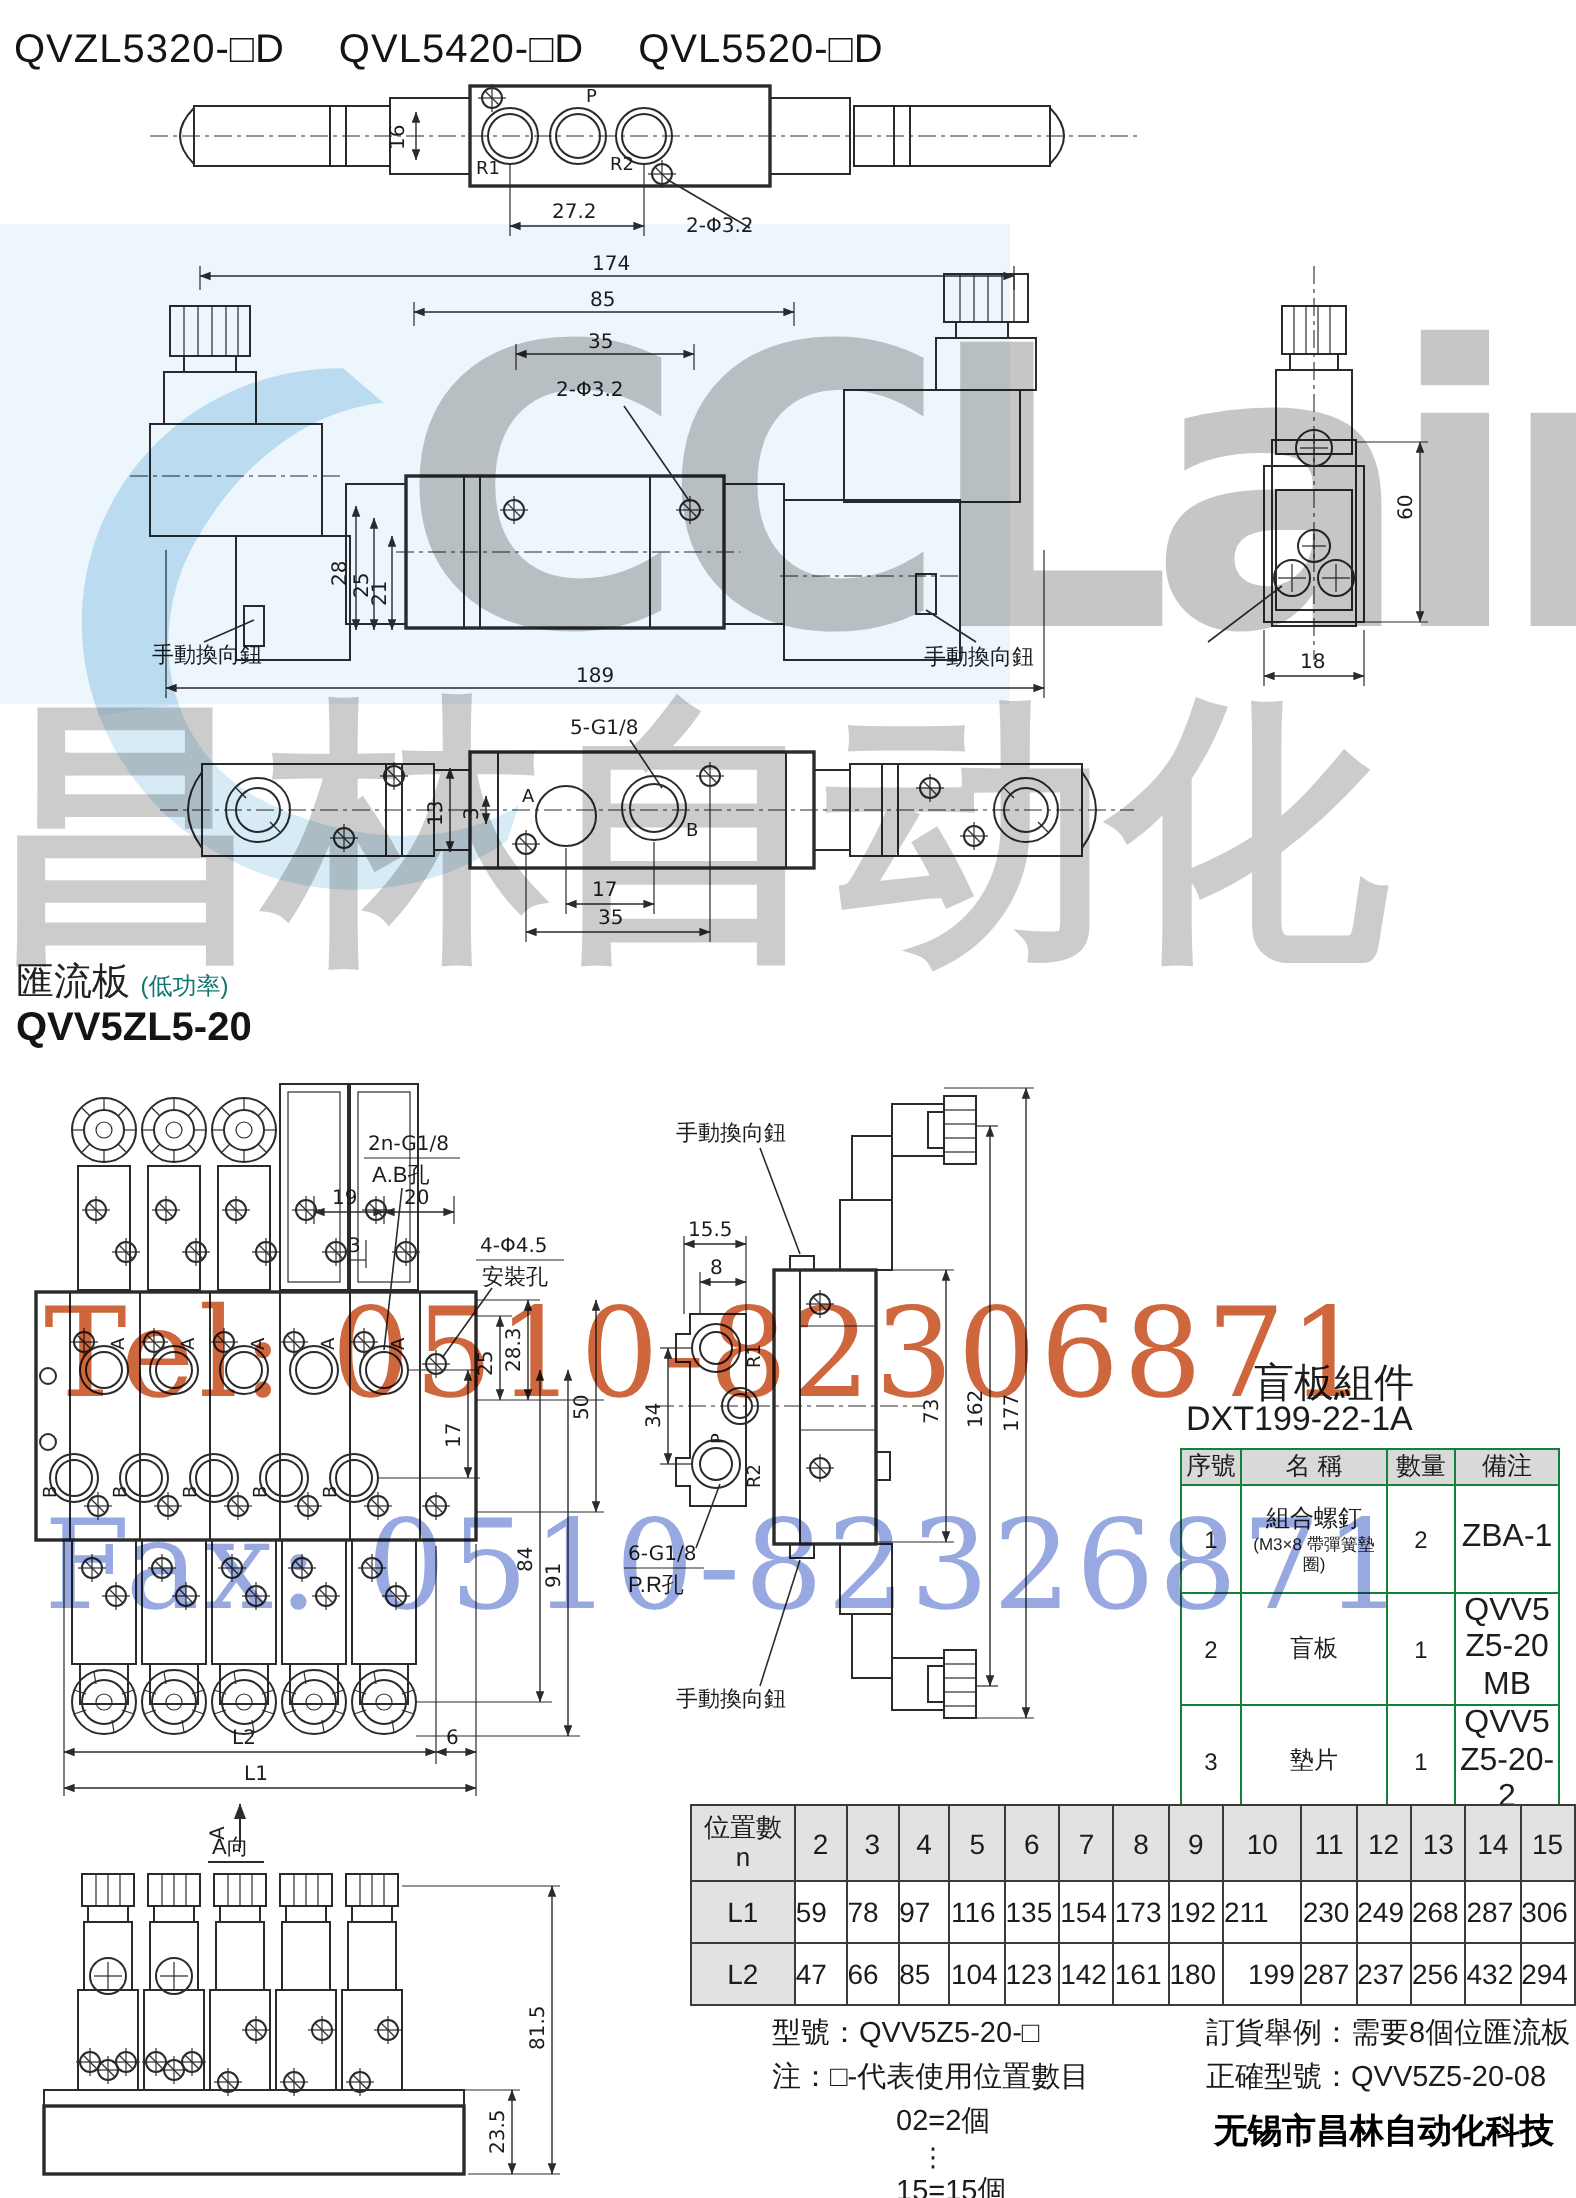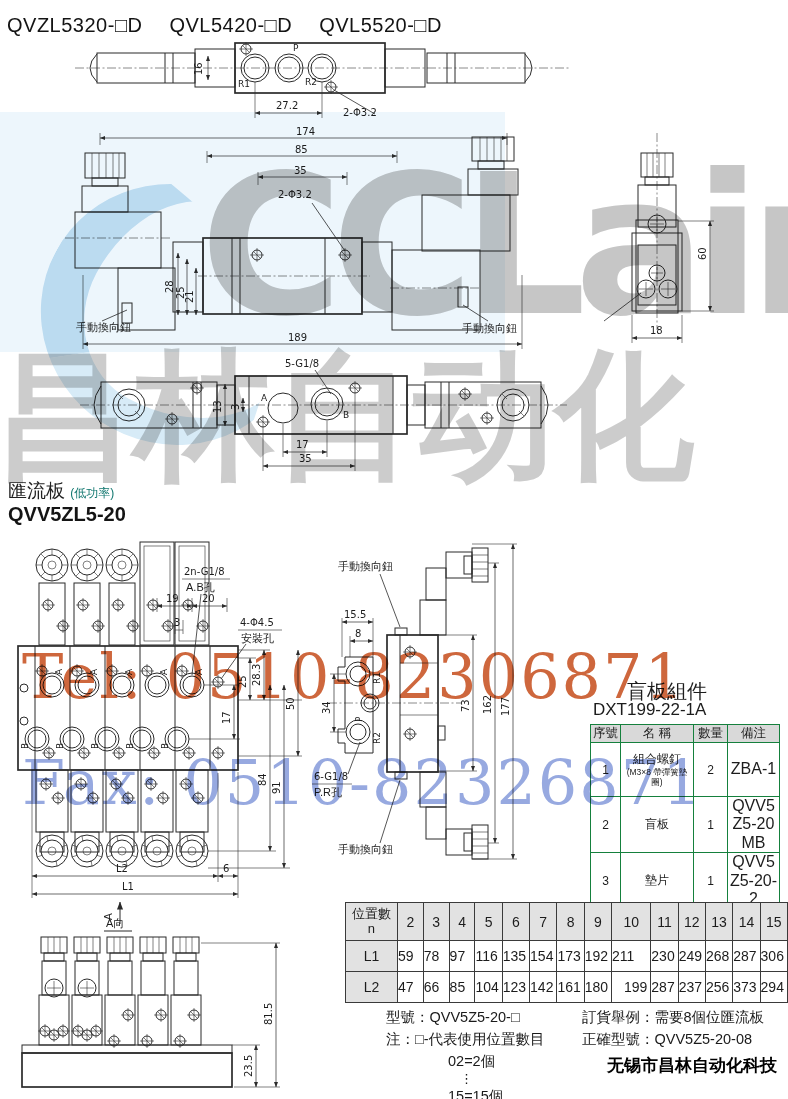--- a/index.html
+++ b/index.html
@@ -32,21 +32,21 @@
   .bptable .sub{font-size:8.5px;line-height:1.15;color:#222;}
   .bptable .note{font-size:16px;word-break:break-all;line-height:1.15;}
   .ptable{position:absolute;left:345px;top:902px;table-layout:fixed;font-size:14px;}
   .ptable td,.ptable th{border:1px solid #3a3a3a;padding:0;height:30px;font-weight:normal;}
   .ptable tr.hd th{background:#e2e2e2;height:37px;}
   .ptable th.rl{background:#e2e2e2;}
   .ptable .corner{font-size:13px;line-height:1.1;}
   .ord-left{position:absolute;left:386px;top:1006px;font-size:14.5px;line-height:22px;color:#1a1a1a;}
   .ord-left .indent{margin-left:62px;}
   .ord-left .dots{margin-left:74px;font-size:13px;line-height:13px;}
-  .ord-right{position:absolute;left:582px;top:1006px;font-size:14.5px;line-height:22px;color:#1a1a1a;}
+  .ord-right{position:absolute;left:603px;top:1006px;font-size:14.5px;line-height:22px;color:#1a1a1a;}
   .company{position:absolute;left:607px;top:1054px;font-size:17px;font-weight:bold;color:#000;}
   
   .wm{position:absolute;pointer-events:none;mix-blend-mode:multiply;}
   .wm-wash{left:0;top:112px;width:505px;height:240px;background:#e7f3fb;opacity:.75;}
   .wm-swoosh{left:40px;top:185px;width:215px;height:215px;border-radius:50%;
              border-left:46px solid #bcdcf0;border-bottom:34px solid #cde6f5;
              border-top:10px solid transparent;border-right:6px solid transparent;
              transform:rotate(28deg);opacity:.8;}
   .wm-cclair{left:200px;top:148px;font-family:"DejaVu Sans",sans-serif;font-weight:bold;
              font-size:195px;line-height:1;letter-spacing:-12px;color:#979797;opacity:.55;white-space:nowrap;}
@@ -701,21 +701,21 @@
           <td style="width: 27px;">85</td>
           <td style="width: 27px;">104</td>
           <td style="width: 27px;">123</td>
           <td style="width: 27px;">142</td>
           <td style="width: 27px;">161</td>
           <td style="width: 27px;">180</td>
           <td style="width: 27px; padding-left: 12px;">199</td>
           <td style="width: 27px;">287</td>
           <td style="width: 27px;">237</td>
           <td style="width: 27px;">256</td>
-          <td style="width: 27px;">373</td>
+          <td style="width: 27px;">432</td>
           <td style="width: 27px;">294</td>
         </tr>
   </tbody>
     </table>
 
   <div class="ord-left">
     <div>型號：QVV5Z5-20-□</div>
     <div>注：□-代表使用位置數目</div>
     <div class="indent">02=2個</div>
     <div class="dots">⋮</div>

